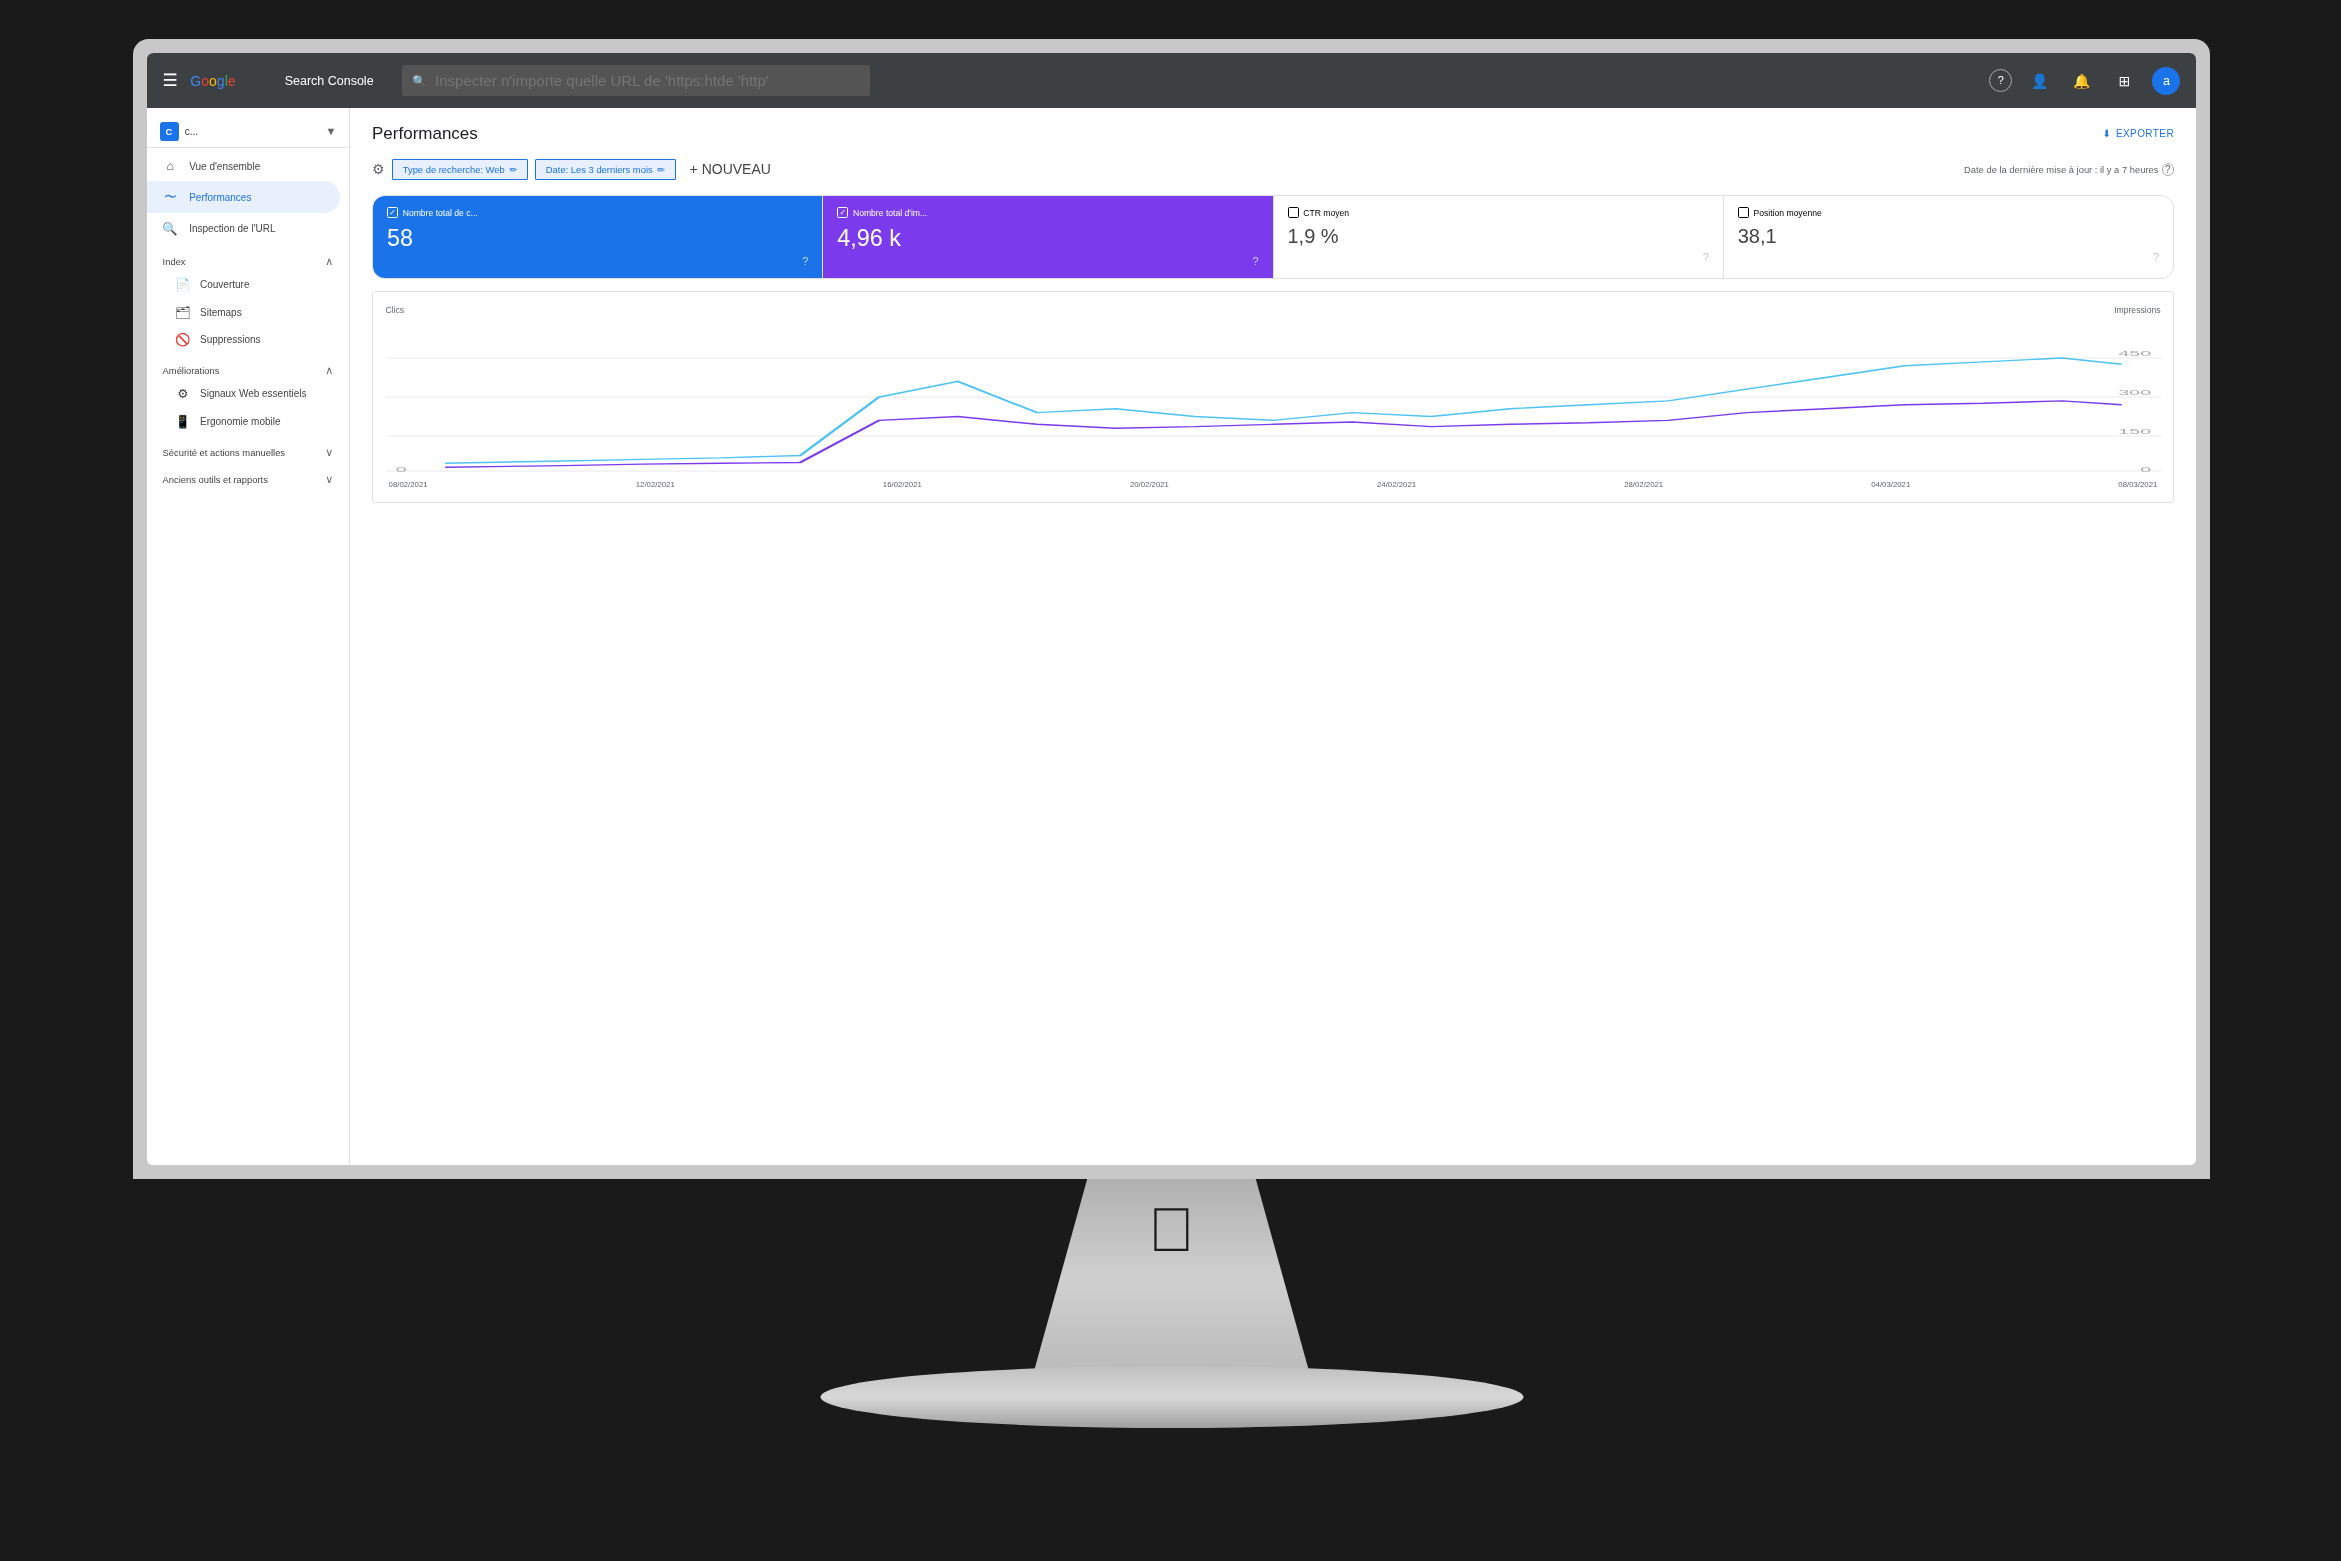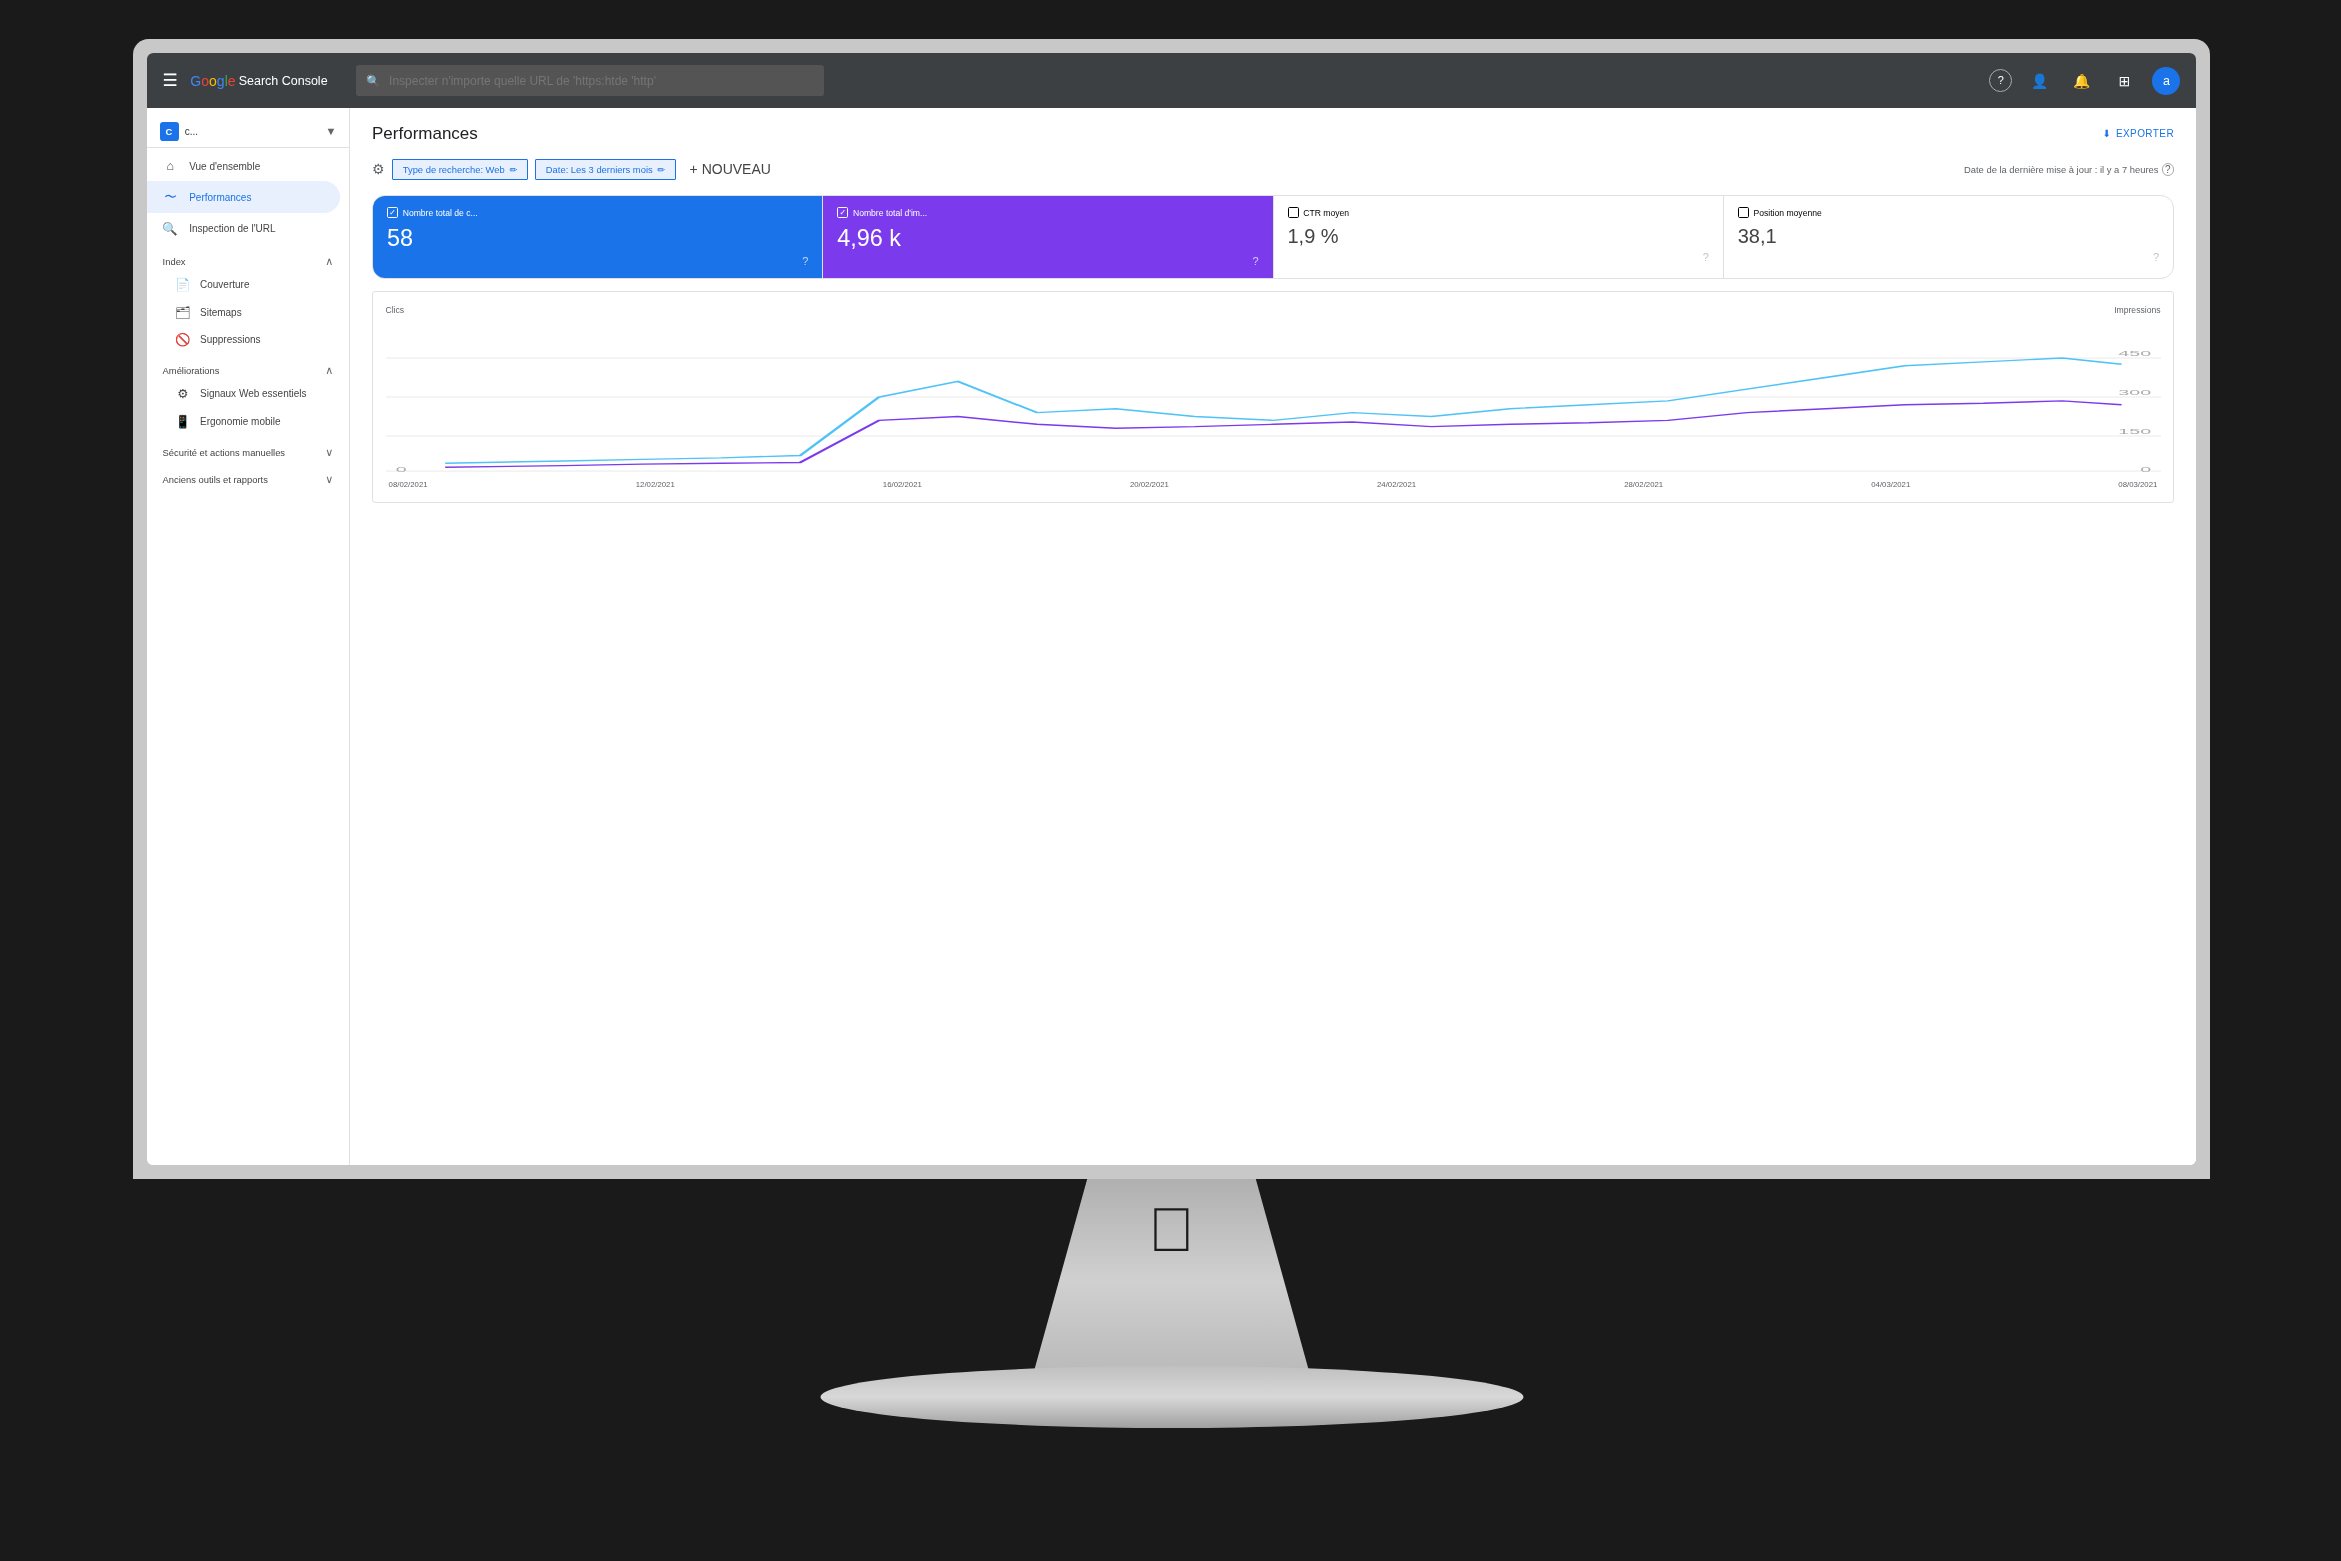--- a/index.html
+++ b/index.html
@@ -111,20 +111,21 @@
     .logo-google span.o1 { color: #ea4335; }
     .logo-google span.o2 { color: #fbbc05; }
     .logo-google span.g2 { color: #4285f4; }
     .logo-google span.l { color: #34a853; }
     .logo-google span.e { color: #ea4335; }
 
     .logo-search-console {
       font-size: 12.5px;
       color: #fff;
       font-weight: 400;
+      margin-left: 46px;
     }
 
     .topbar-search {
       flex: 1;
       max-width: 468px;
       height: 31px;
       background: #545454;
       border-radius: 3.1px;
       display: flex;
       align-items: center;
@@ -527,21 +528,21 @@
 
         <div class="topbar-logo">
           <span class="logo-google">
             <span class="g">G</span><span class="o1">o</span><span class="o2">o</span><span class="g2">g</span><span class="l">l</span><span class="e">e</span>
           </span>
           <span class="logo-search-console">Search Console</span>
         </div>
 
         <div class="topbar-search">
           <span style="color:#aaa;font-size:11.7px;">🔍</span>
-          <input type="text" style="color: rgb(187, 187, 187); font-size: 12px; width: 100%; background: transparent; border: none; outline: none;" placeholder="Inspecter n'importe quelle URL de 'https:htde 'http'">
+          <input type="text" style="color: rgb(187, 187, 187); font-size: 15px; width: 100%; background: transparent; border: none; outline: none;" placeholder="Inspecter n'importe quelle URL de 'https:htde 'http'">
         </div>
 
         <div class="topbar-icons">
           <div class="topbar-icon" style="border:1.6px solid #aaa;border-radius:50%;width:23.4px;height:23.4px;font-size:11px;">?</div>
           <div class="topbar-icon" style="font-size:14px;">👤</div>
           <div class="topbar-icon" style="font-size:14px;">🔔</div>
           <div class="topbar-icon" style="font-size:14px;">⊞</div>
           <div class="topbar-avatar">a</div>
         </div>
       </div>

